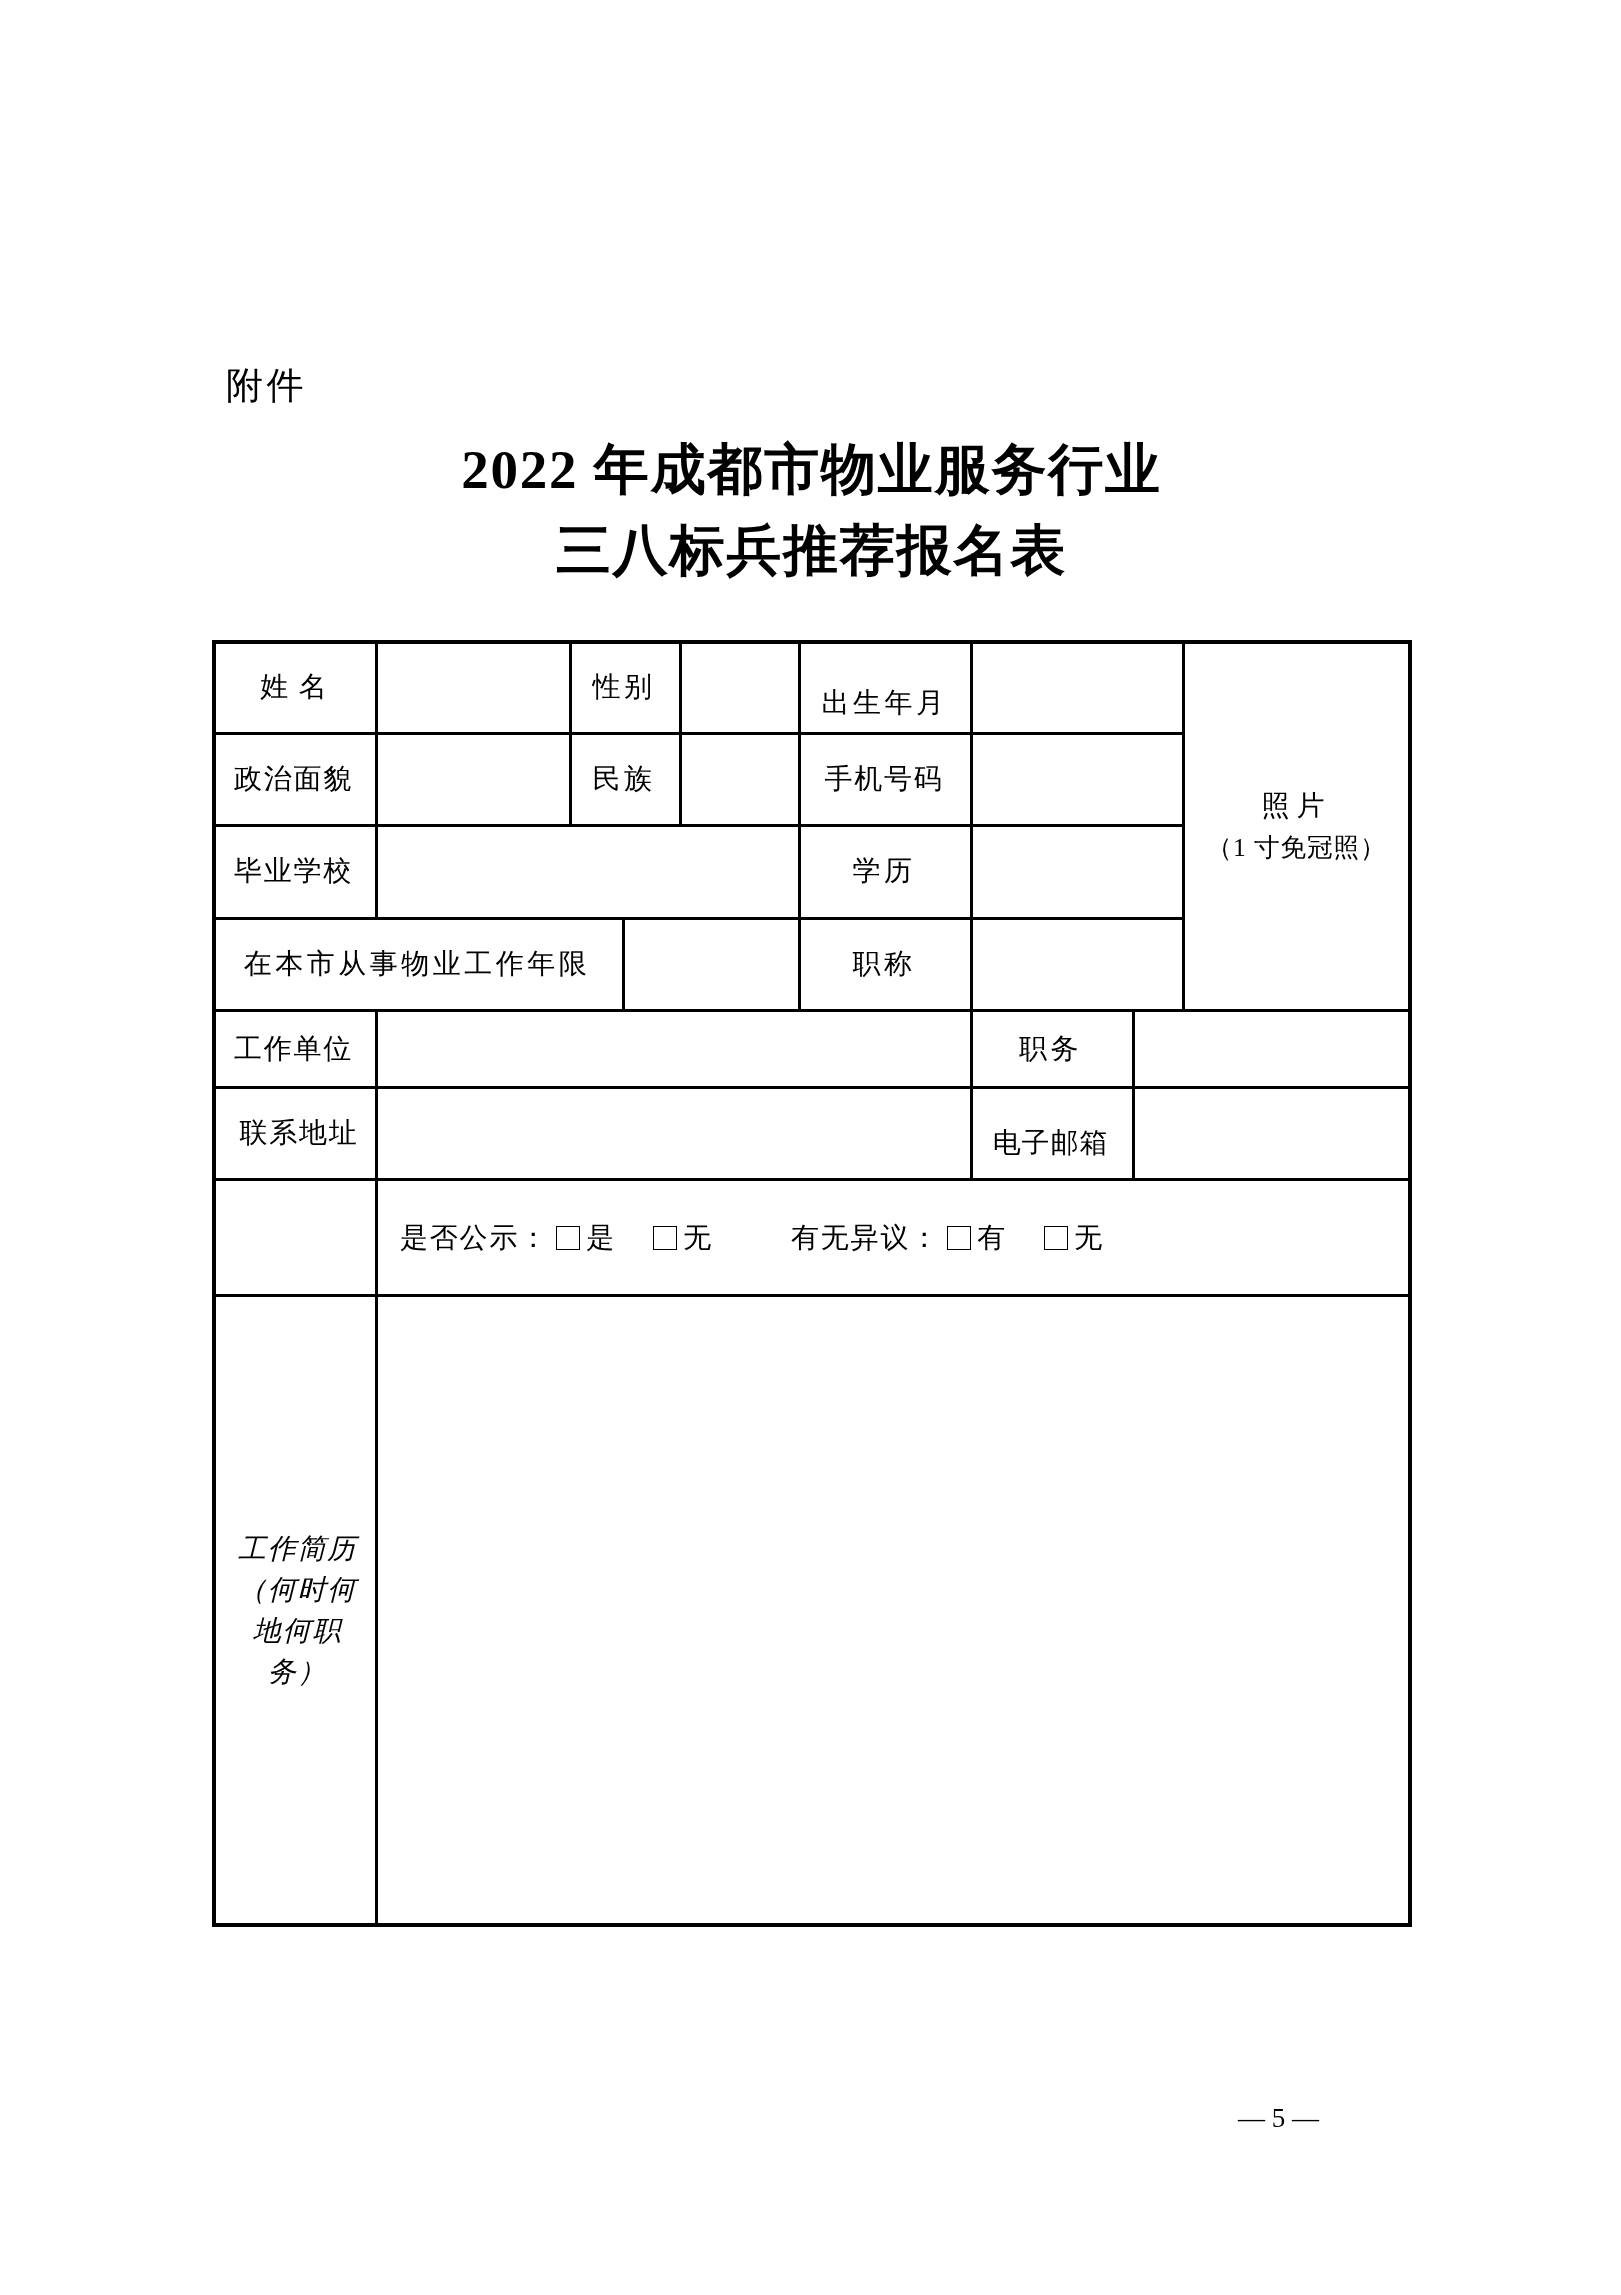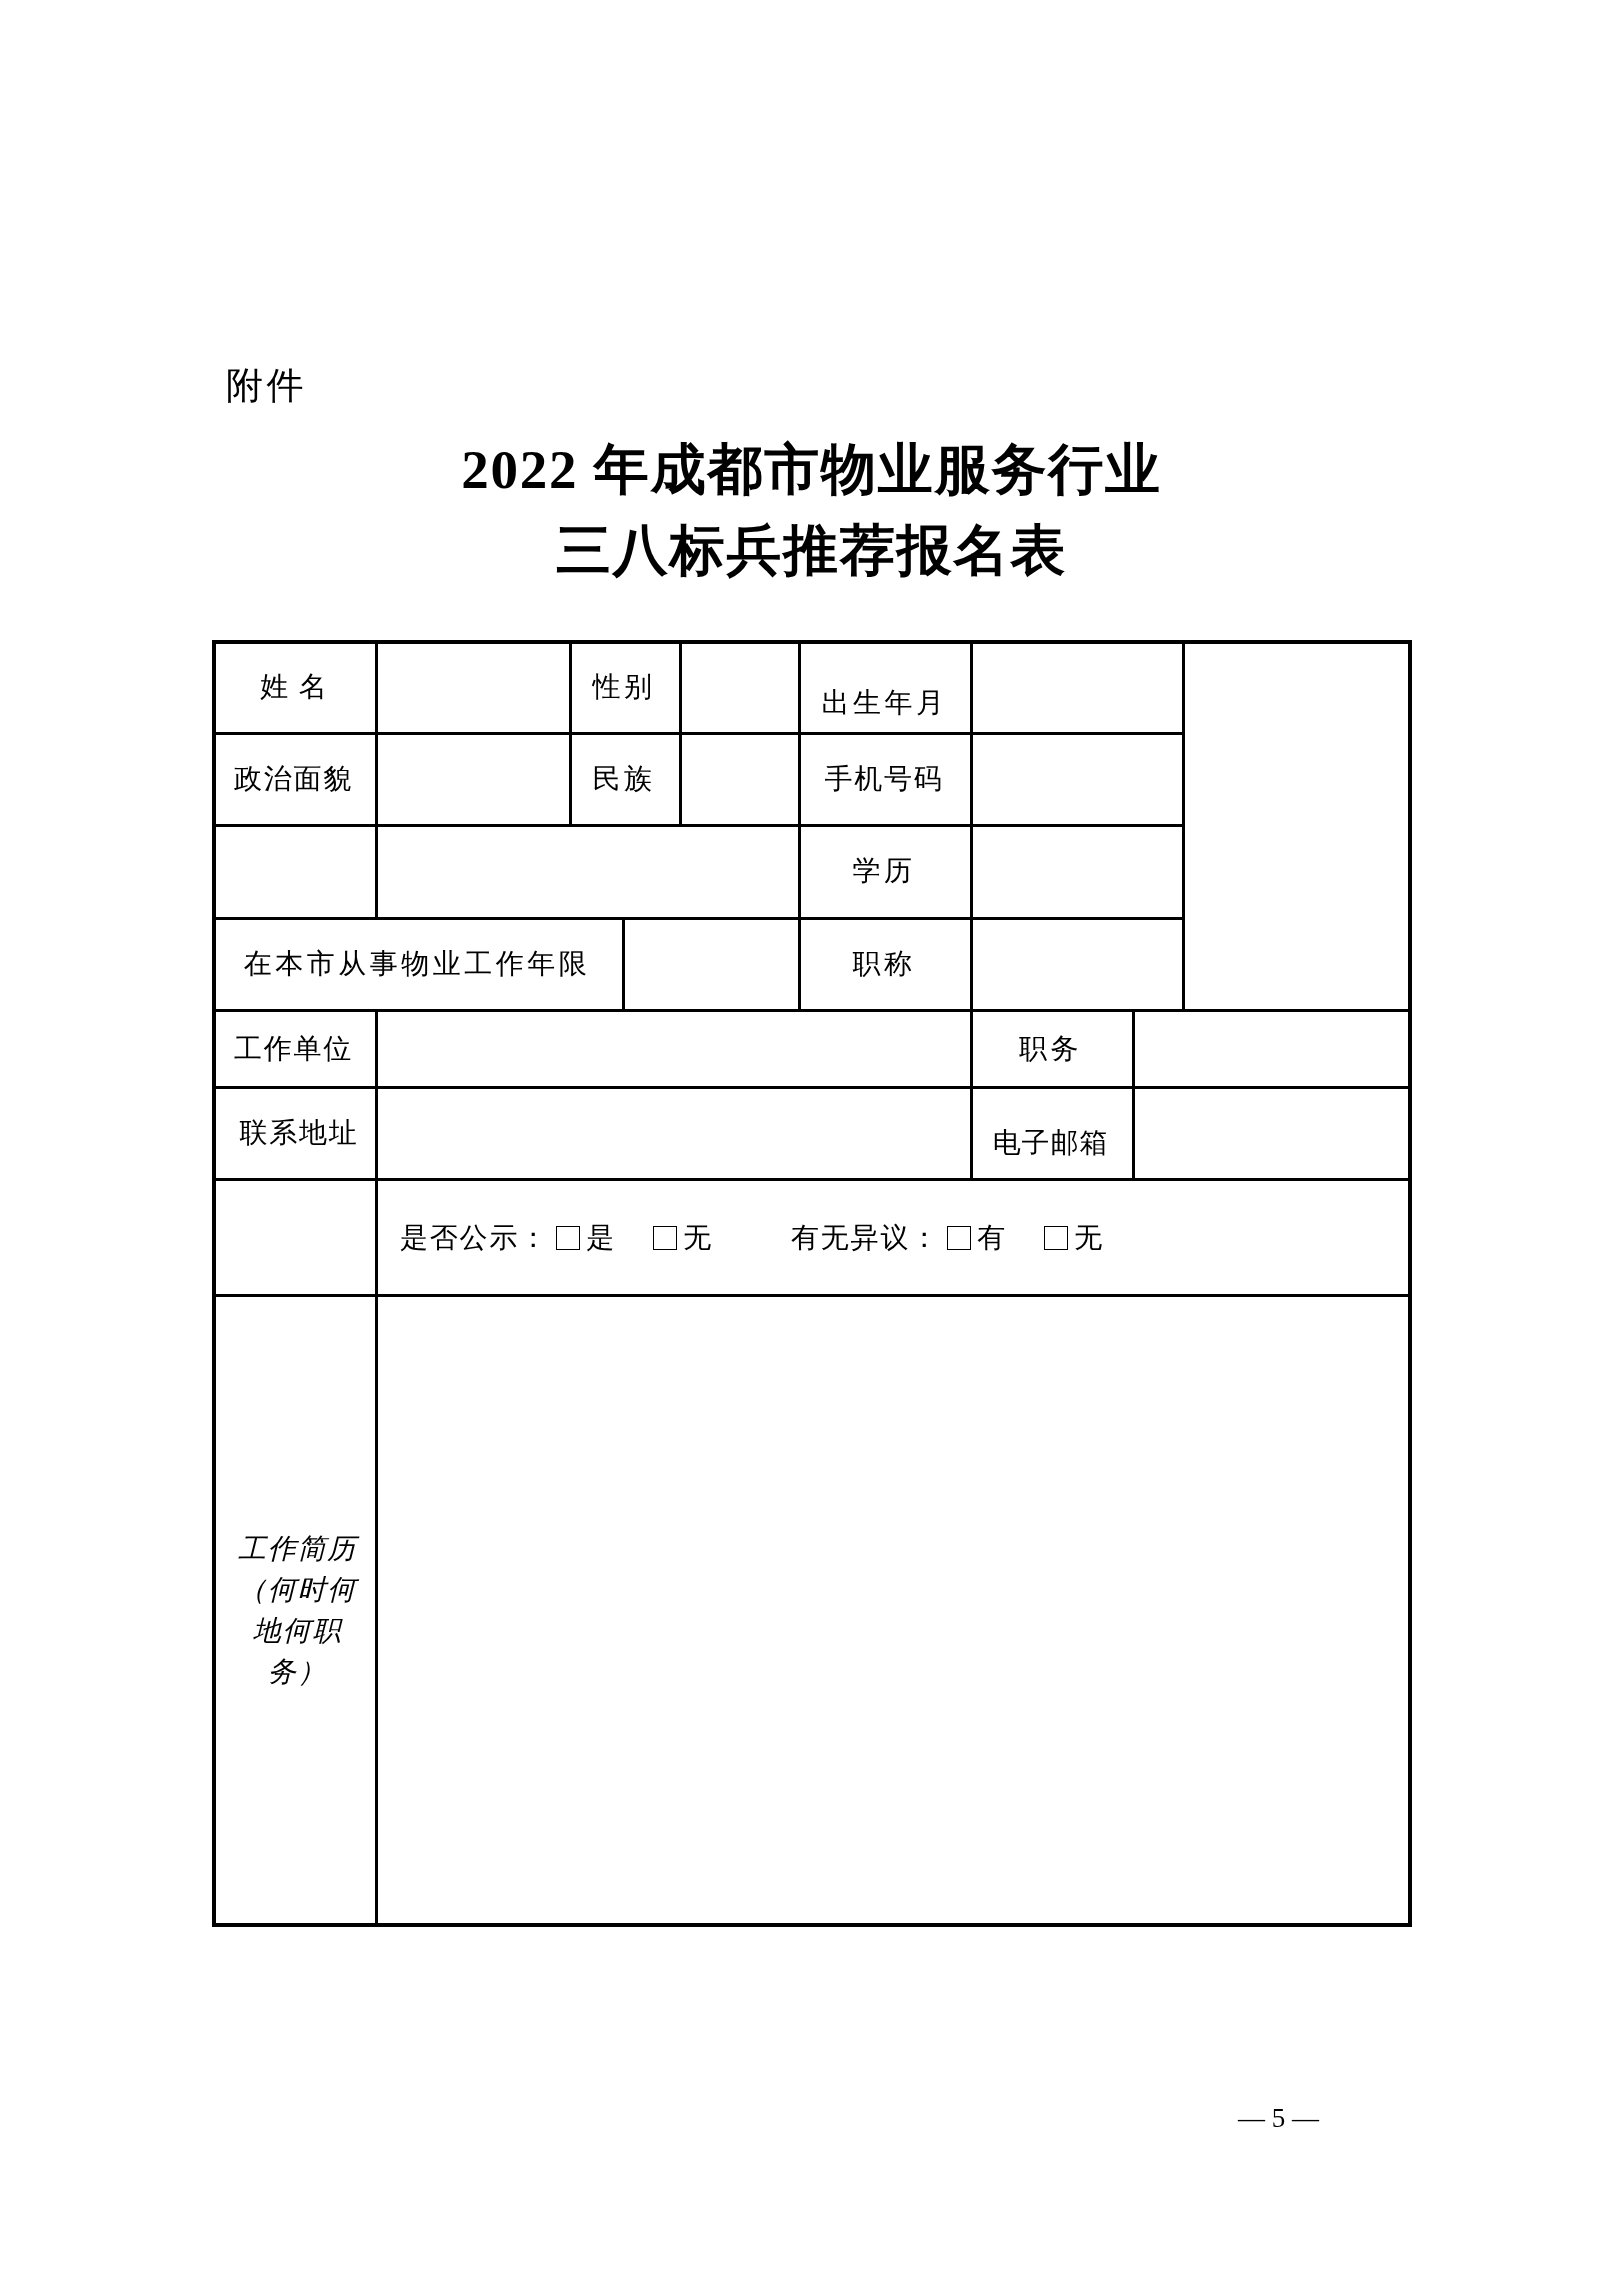--- a/index.html
+++ b/index.html
@@ -87,28 +87,33 @@
   <div class="vl" style="left:920px;top:369px;width:2.6px;height:169px;"></div>
   <div class="vl" style="left:970px;top:0;width:2.6px;height:369px;"></div>
 
   <div class="cell" style="left:0;top:0;width:163px;height:92px;letter-spacing:10.6px;text-indent:10.6px;">姓名</div>
   <div class="field" style="left:166px;top:3.5px;width:191px;height:88px;"></div>
   <div class="cell" style="left:357px;top:0;width:110px;height:92px;">性别</div>
   <div class="field" style="left:470px;top:3.5px;width:116px;height:88px;"></div>
   <div class="cell" style="left:586px;top:16px;width:173px;height:92px;">出生年月</div>
   <div class="field" style="left:761px;top:3.5px;width:209px;height:88px;"></div>
 
+  <div class="photo-cell" style="left:973px;top:3.5px;width:223px;height:365px;">
+    <span class="photo-title">照片</span>
+    <span class="photo-note">（1 寸免冠照）</span>
+  </div>
 
   <div class="cell" style="left:0;top:92px;width:163px;height:93px;letter-spacing:1.8px;">政治面貌</div>
   <div class="field" style="left:166px;top:94px;width:191px;height:90px;"></div>
   <div class="cell" style="left:357px;top:92px;width:110px;height:93px;">民族</div>
   <div class="field" style="left:470px;top:94px;width:116px;height:90px;"></div>
   <div class="cell" style="left:586px;top:92px;width:172px;height:93px;letter-spacing:1.8px;">手机号码</div>
   <div class="field" style="left:761px;top:94px;width:209px;height:90px;"></div>
 
+  <div class="cell" style="left:0;top:184px;width:163px;height:93px;letter-spacing:1.8px;">毕业学校</div>
   <div class="field" style="left:166px;top:187px;width:421px;height:90px;"></div>
   <div class="cell" style="left:586px;top:184px;width:172px;height:93px;">学历</div>
   <div class="field" style="left:761px;top:187px;width:209px;height:90px;"></div>
 
   <div class="cell" style="left:0;top:277px;width:410px;height:92px;letter-spacing:3.5px;">在本市从事物业工作年限</div>
   <div class="field" style="left:413px;top:280px;width:174px;height:89px;"></div>
   <div class="cell" style="left:586px;top:277px;width:172px;height:92px;">职称</div>
   <div class="field" style="left:761px;top:280px;width:209px;height:89px;"></div>
 
   <div class="cell" style="left:0;top:369px;width:163px;height:78px;letter-spacing:1.8px;">工作单位</div>

